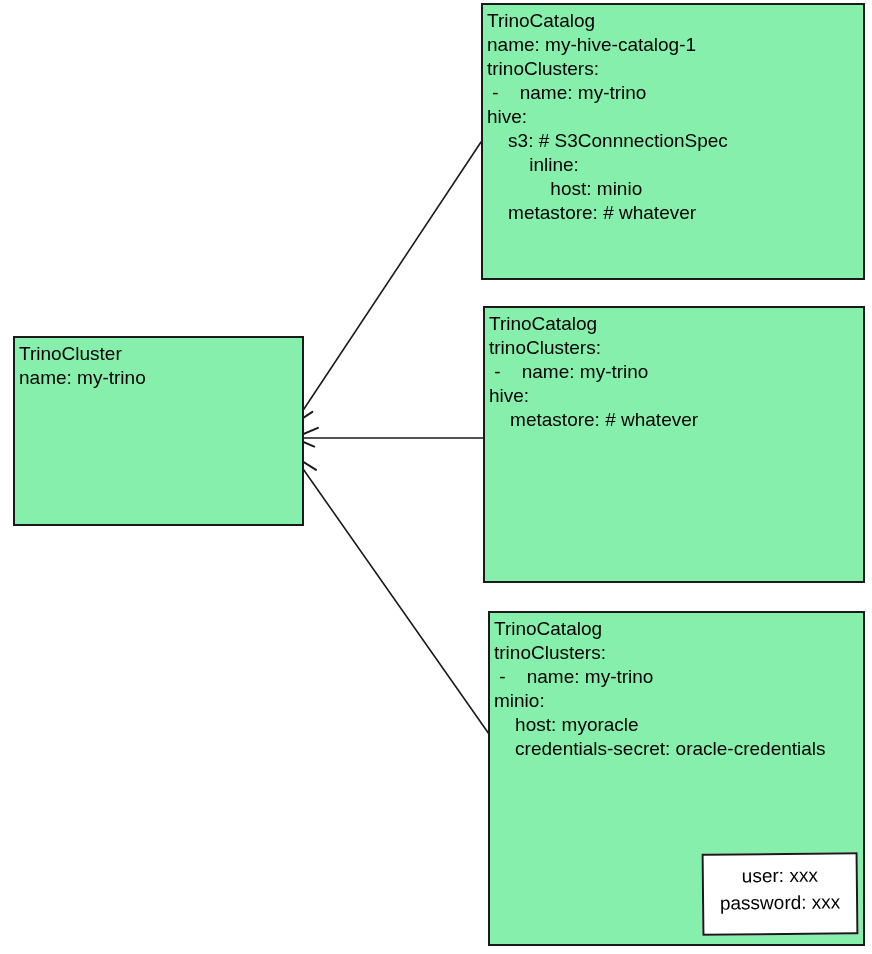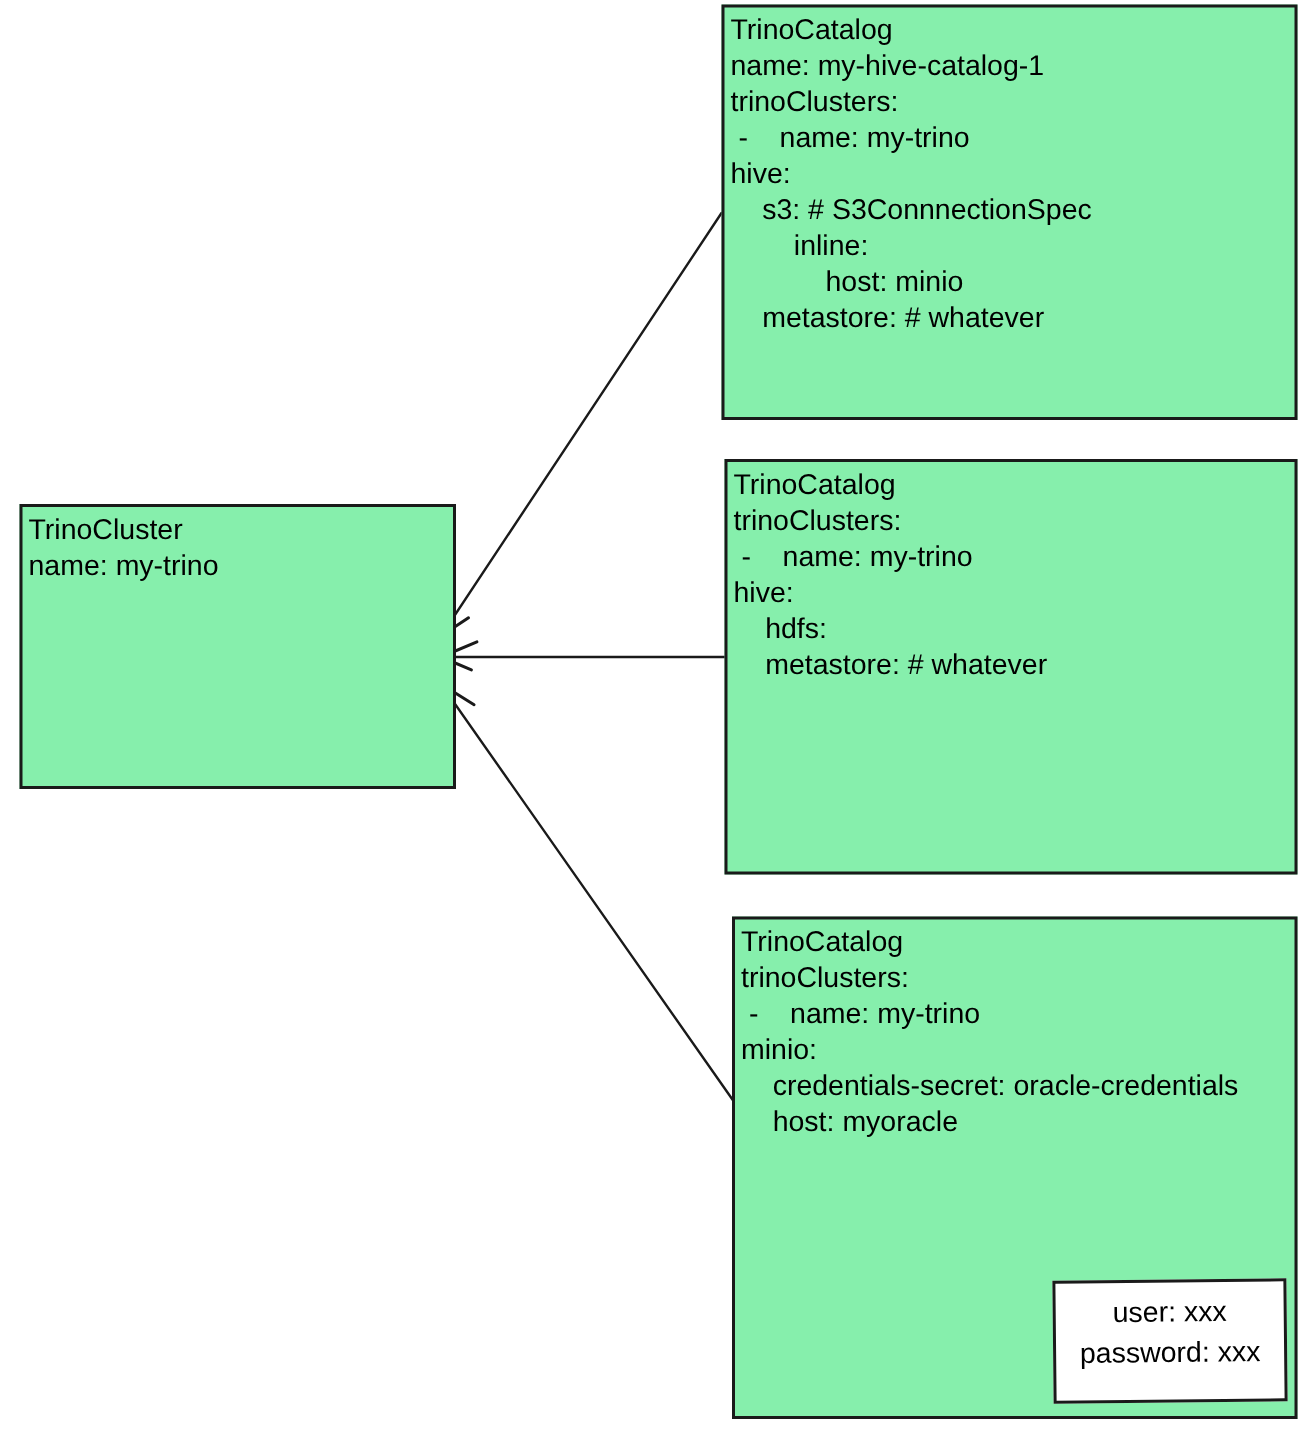--- a/index.html
+++ b/index.html
@@ -97,23 +97,23 @@
 
   <div class="node" id="node-cluster" style="left: 1px; top: 336px; width: 291px; height: 190px; margin-left: 12px;">
     <div class="node-text"><span class="line">TrinoCluster</span><span class="line">name: my-trino</span></div>
   </div>
 
   <div class="node" id="node-catalog-0" style="left: 481px; top: 3px; width: 384px; height: 277px;">
     <div class="node-text"><span class="line">TrinoCatalog</span><span class="line">name: my-hive-catalog-1</span><span class="line">trinoClusters:</span><span class="line"> -    name: my-trino</span><span class="line">hive:</span><span class="line">    s3: # S3ConnnectionSpec</span><span class="line">        inline:</span><span class="line">            host: minio</span><span class="line">    metastore: # whatever</span></div>
   </div>
 
   <div class="node" id="node-catalog-1" style="left: 483px; top: 306px; width: 382px; height: 277px;">
-    <div class="node-text"><span class="line">TrinoCatalog</span><span class="line">trinoClusters:</span><span class="line"> -    name: my-trino</span><span class="line">hive:</span><span class="line">    hdfs:</span><span class="line">    metastore: # whatever</span></div>
+    <div class="node-text"><span class="line">TrinoCatalog</span><span class="line">trinoClusters:</span><span class="line"> -    name: my-trino</span><span class="line">hive:</span><span class="line">    metastore: # whatever</span></div>
   </div>
 
   <div class="node" id="node-catalog-2" style="left: 488px; top: 611px; width: 377px; height: 335px;">
-    <div class="node-text"><span class="line">TrinoCatalog</span><span class="line">trinoClusters:</span><span class="line"> -    name: my-trino</span><span class="line">minio:</span><span class="line">    credentials-secret: oracle-credentials</span><span class="line">    host: myoracle</span></div>
+    <div class="node-text"><span class="line">TrinoCatalog</span><span class="line">trinoClusters:</span><span class="line"> -    name: my-trino</span><span class="line">minio:</span><span class="line">    host: myoracle</span><span class="line">    credentials-secret: oracle-credentials</span></div>
     <div class="secret-box" id="node-secret" style="left: 212px; top: 240px; width: 156px; height: 82px;">
       <div class="secret-text"><span class="line" style="height: 27px;">user: xxx</span><span class="line" style="height: 27px;">password: xxx</span></div>
     </div>
   </div>
 
 </div>
 
 </body></html>

